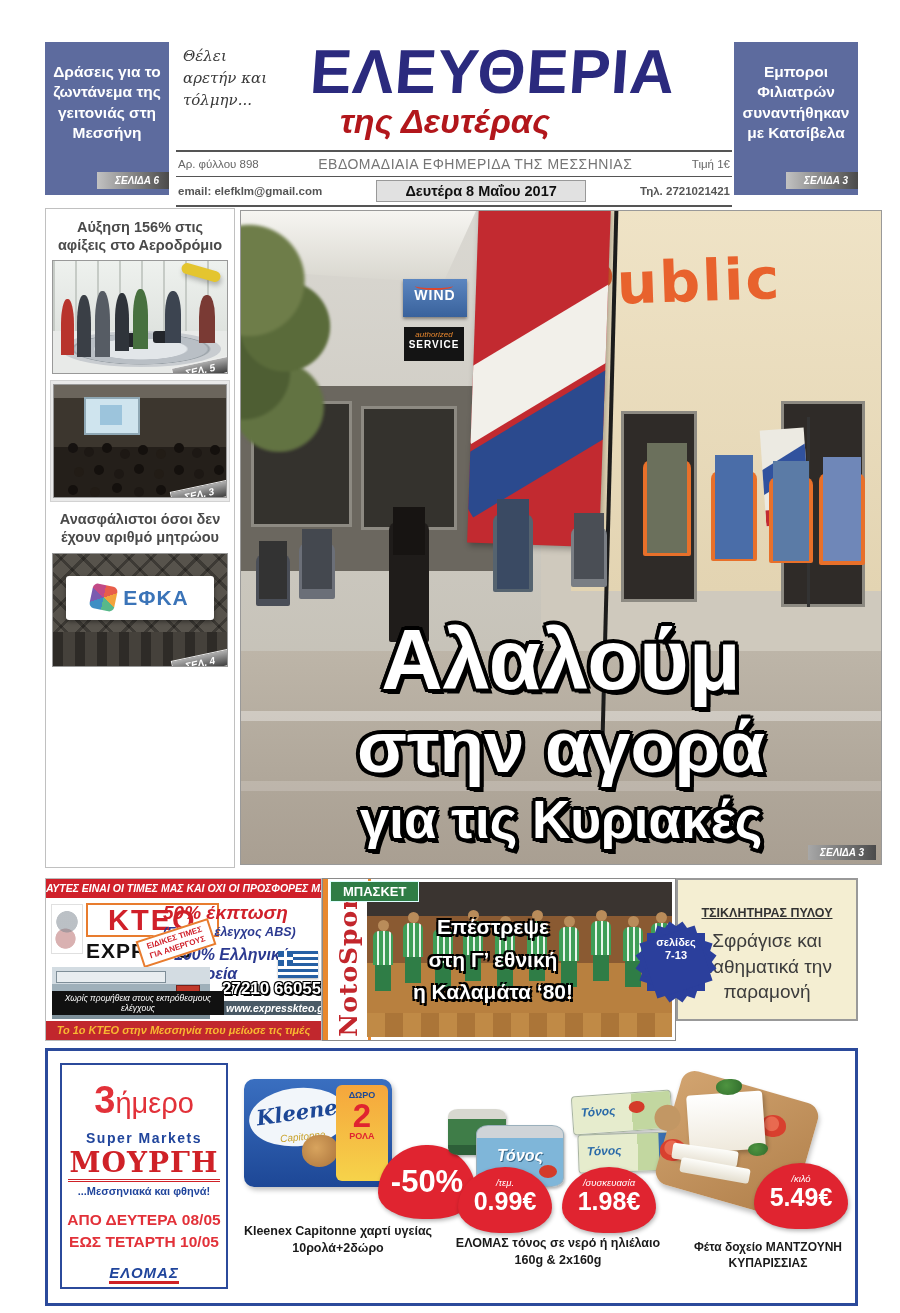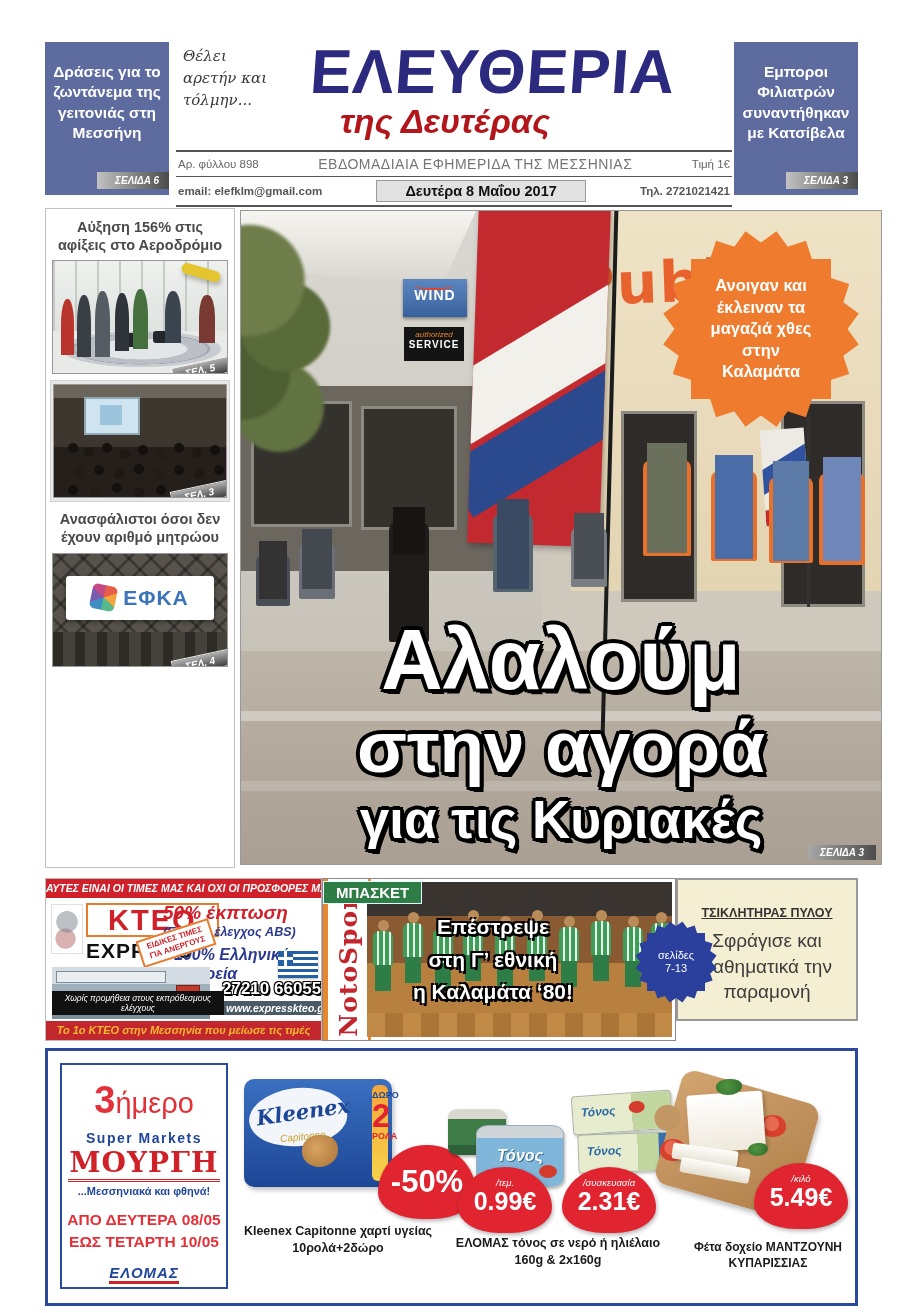--- a/index.html
+++ b/index.html
@@ -176,34 +176,34 @@
   
   .noto-box{position:absolute;left:322px;top:878px;width:354px;height:163px;border:1px solid #8a8a8a;background:#fff;box-sizing:border-box;}
   .noto-rail{position:absolute;left:0;top:0;bottom:0;width:40px;border-left:5px solid #e8882e;border-right:3px solid #e8882e;
         display:flex;align-items:center;justify-content:center;background:#fff;}
   .noto-text{writing-mode:vertical-rl;transform:rotate(180deg);font-family:"DejaVu Serif",serif;font-weight:bold;
         font-size:25px;color:#c2262c;letter-spacing:1px;}
   .bphoto{position:absolute;left:44px;top:3px;right:3px;bottom:3px;overflow:hidden;
         background:linear-gradient(180deg,#3a3430 0 22%,#8a5a32 22% 52%,#b8803f 52% 100%);}
   .bphoto .court{position:absolute;left:0;bottom:0;width:100%;height:24px;
         background:repeating-linear-gradient(90deg,#c08a46 0 18px,#ab7538 18px 36px);}
-  .btag{position:absolute;left:0;top:2px;background:#2f7d46;color:#fff;font-weight:bold;font-size:15px;
+  .btag{position:absolute;left:7px;top:2px;background:#2f7d46;color:#fff;font-weight:bold;font-size:13px;
         padding:2px 12px;border:1px solid #dff;z-index:4;}
   .pl{position:absolute;display:flex;flex-direction:column;align-items:center;z-index:2;}
   .pl .plh{width:11px;height:11px;border-radius:50%;background:#b98c5a;}
   .pl .plb{width:20px;height:34px;border-radius:6px 6px 0 0;
         background:repeating-linear-gradient(90deg,#3e9e57 0 4px,#e9f5ec 4px 6px);}
   .pl .pll{width:16px;height:26px;background:#2f7d46;}
   .bheadline{position:absolute;left:56px;top:32px;width:228px;text-align:center;color:#fff;font-weight:bold;
         font-size:21px;line-height:1.55;z-index:5;
         text-shadow:-2px -2px 0 #000,2px -2px 0 #000,-2px 2px 0 #000,2px 2px 0 #000,2px 3px 0 #000;}
   .bluestar{position:absolute;left:636px;top:922px;width:80px;height:80px;z-index:30;}
   .bluestar .sq{position:absolute;inset:11px;background:#2b3f9c;}
-  .bluestar .btext{position:absolute;inset:14px;display:flex;flex-direction:column;align-items:center;justify-content:center;
-        color:#fff;font-weight:normal;font-size:11px;line-height:1.2;text-align:center;}
+  .bluestar .btext{position:absolute;inset:14px;display:flex;flex-direction:column;align-items:center;
+        color:#fff;font-weight:bold;font-size:11px;line-height:1.2;text-align:center;}
 
   
   .pylos{position:absolute;left:676px;top:878px;width:182px;height:143px;background:#f4eed2;border:2px solid #999;
         box-sizing:border-box;text-align:center;}
   .pylos .t{margin-top:26px;font-size:12.5px;font-weight:bold;color:#333;text-decoration:underline;}
   .pylos .s{margin-top:8px;font-size:19px;color:#3c3c3c;line-height:1.35;padding:0 12px;}
 
   
   .market{position:absolute;left:45px;top:1048px;width:813px;height:258px;border:3px solid #2b4a9b;background:#fff;box-sizing:border-box;}
   .mpanel{position:absolute;left:12px;top:12px;width:168px;height:226px;border:2px solid #2b4a9b;text-align:center;box-sizing:border-box;}
@@ -216,21 +216,21 @@
   .mtag{color:#20459c;font-weight:bold;font-size:11px;margin-top:3px;}
   .mdates{color:#e23139;font-weight:bold;font-size:15.5px;margin-top:12px;line-height:1.45;}
   .melomas{margin-top:10px;color:#20459c;font-weight:bold;font-style:italic;font-size:15px;display:inline-block;
         border-bottom:3px solid #cf2127;letter-spacing:1px;}
   .kx{position:absolute;left:196px;top:28px;width:148px;height:108px;border-radius:10px;
         background:linear-gradient(180deg,#3a6fc0,#1d4796);box-shadow:2px 3px 5px rgba(0,0,0,.25);}
   .kx .swoosh{position:absolute;left:5px;top:9px;width:98px;height:58px;background:#f2f6fa;border-radius:55% 60% 50% 60%;transform:rotate(-8deg);}
   .kx .kbrand{position:absolute;left:12px;top:20px;transform:rotate(-8deg);font-family:"DejaVu Serif",serif;
         font-style:italic;font-weight:bold;font-size:21px;color:#1d4796;}
   .kx .ksub{position:absolute;left:36px;top:52px;transform:rotate(-6deg);font-style:italic;font-size:10px;color:#c9a32e;}
-  .kx .gift{position:absolute;right:4px;top:6px;bottom:6px;width:16px;border-radius:6px;text-align:center;
+  .kx .gift{position:absolute;right:4px;top:6px;bottom:6px;width:52px;border-radius:6px;text-align:center;
         background:linear-gradient(180deg,#f5a63c,#f6d34a);}
   .kx .g1{color:#1d4796;font-weight:bold;font-size:9px;margin-top:5px;}
   .kx .g2{color:#e02430;font-weight:bold;font-size:33px;line-height:.95;}
   .kx .g3{color:#e02430;font-weight:bold;font-size:9px;}
   .kx .dog{position:absolute;left:58px;top:56px;width:36px;height:32px;border-radius:50% 45% 55% 50%;
         background:radial-gradient(circle at 40% 40%,#d8a45e,#a9713a);}
   .p50{position:absolute;left:330px;top:94px;width:98px;height:74px;background:#e02430;color:#fff;
         border-radius:50% 50% 46% 46% / 66% 66% 36% 36%;display:flex;align-items:center;justify-content:center;
         font-weight:bold;font-size:31px;box-shadow:1px 2px 4px rgba(0,0,0,.3);}
   .mcap{position:absolute;text-align:center;font-weight:bold;font-size:12.5px;color:#1a1a1a;line-height:1.35;}
@@ -416,28 +416,20 @@
       <div class="ph" style="width:16px;height:16px;background:#2a2522;"></div>
       <div class="pb" style="height:86px;background:#e8702a;"></div>
       <div class="pl" style="height:100px;background:#5b7ba6;"></div>
     </div>
     <div class="person" style="left:578px;top:246px;width:46px;">
       <div class="ph" style="width:16px;height:16px;background:#1e1a17;"></div>
       <div class="pb" style="height:92px;background:#e8702a;"></div>
       <div class="pl" style="height:104px;background:#6f87b8;"></div>
     </div>
 
-    <div class="starburst">
-      <div class="sq"></div>
-      <div class="sq r18"></div>
-      <div class="sq r36"></div>
-      <div class="sq r54"></div>
-      <div class="sq r72"></div>
-      <div class="btext">Ανοιγαν και έκλειναν τα μαγαζιά χθες στην Καλαμάτα</div>
-    </div>
 
     <div class="hl hl1">Αλαλούμ</div>
     <div class="hl hl3">για τις Κυριακές</div>
     <div class="hl hl2">στην αγορά</div>
     <div class="photo-tag">ΣΕΛΙΔΑ 3</div>
   </div>
 
   <div class="kteo">
     <div class="btop">ΑΥΤΕΣ ΕΙΝΑΙ ΟΙ ΤΙΜΕΣ ΜΑΣ ΚΑΙ ΟΧΙ ΟΙ ΠΡΟΣΦΟΡΕΣ ΜΑΣ</div>
     <div class="scribble"></div>
@@ -590,21 +582,21 @@
     <div class="tbox" style="left:530px;top:82px;transform:rotate(-2deg);">
       <span class="tlabel">Τόνος</span>
       <span class="tband"></span>
     </div>
     <div class="price" style="left:410px;top:116px;">
       <div class="unit">/τεμ.</div>
       <div class="val">0.99€</div>
     </div>
     <div class="price" style="left:514px;top:116px;">
       <div class="unit tinytext">/συσκευασία</div>
-      <div class="val">2.31€</div>
+      <div class="val">1.98€</div>
     </div>
     <div class="mcap" style="left:400px;top:184px;width:220px;">ΕΛΟΜΑΣ τόνος σε νερό ή ηλιέλαιο 160g &amp; 2x160g</div>
 
     <div class="board">
         <div class="bh"></div>
       </div>
     <div class="tom" style="left:612px;top:88px;"></div>
     <div class="tom" style="left:712px;top:64px;"></div>
     <div class="cheese1"></div>
     <div class="cheese2"></div>

